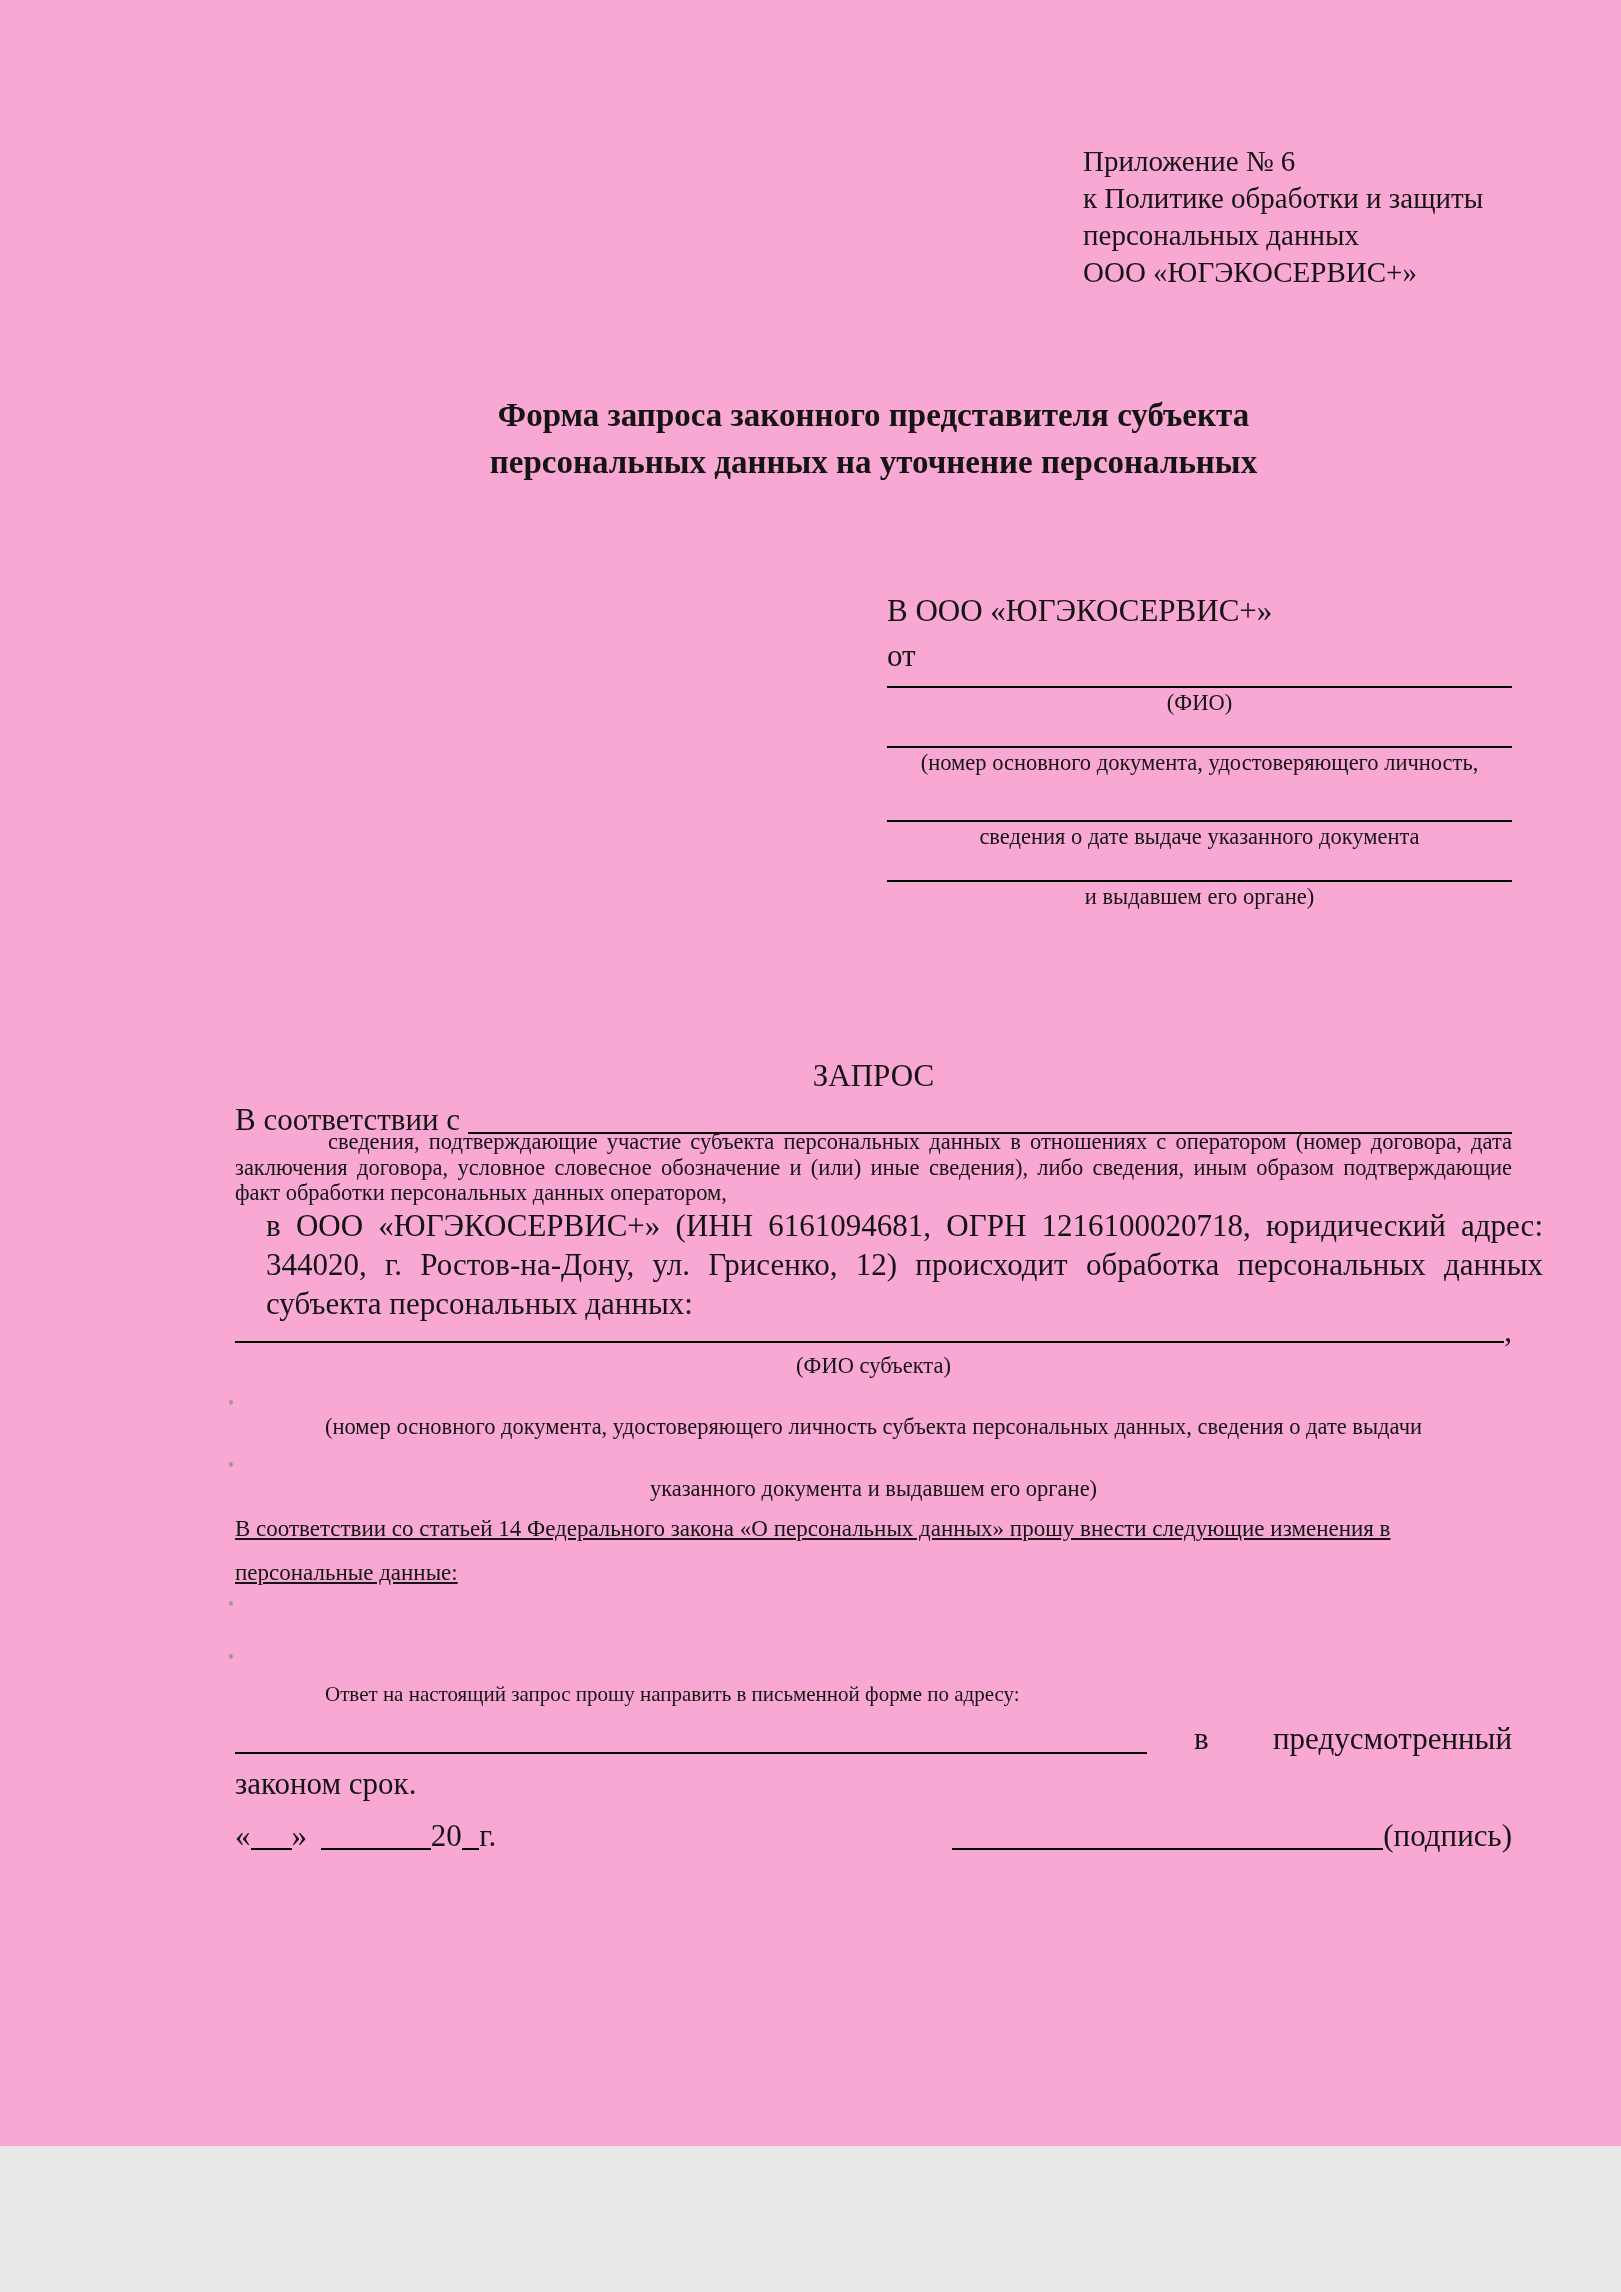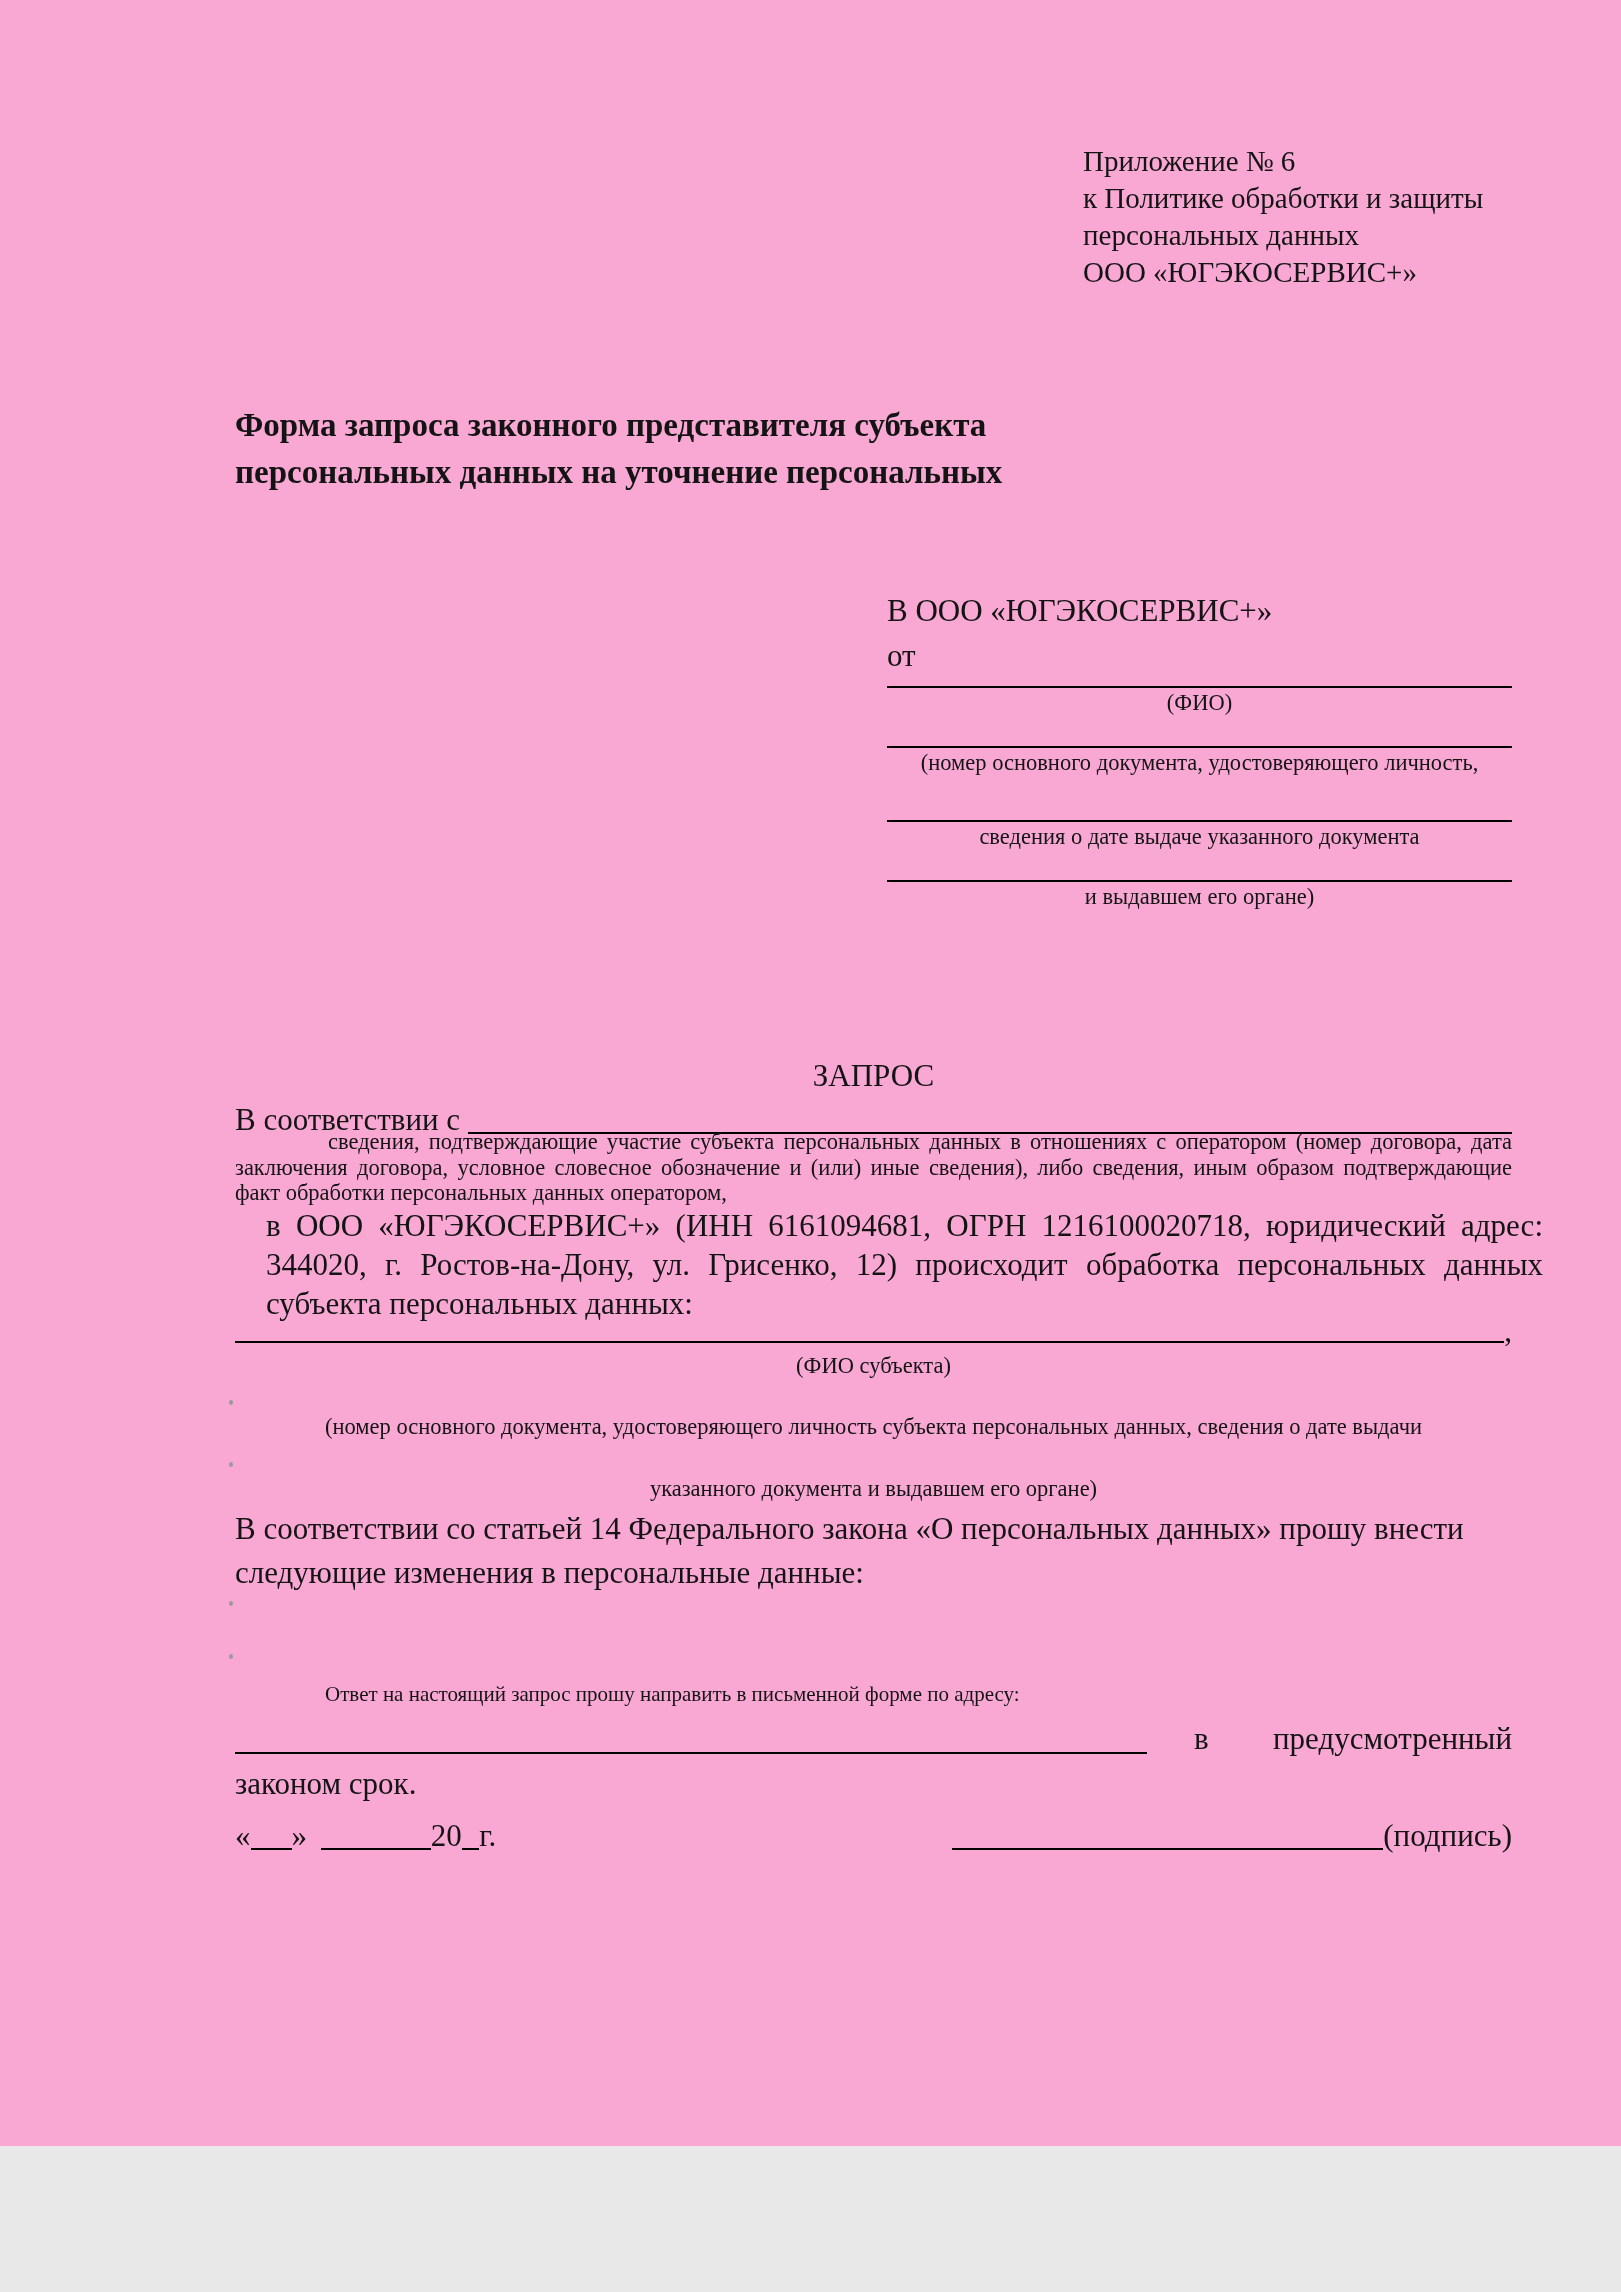--- a/index.html
+++ b/index.html
@@ -13,21 +13,21 @@
     overflow:hidden;
   }
   .abs{position:absolute;}
   .small-text{font-size:22.5px;line-height:25.5px;}
   .center{text-align:center;}
 
   
   .appendix{left:1083px;top:143px;width:436px;font-size:29px;line-height:37px;}
 
   
-  .doc-title{left:235px;top:392px;width:1277px;font-size:33px;line-height:47px;font-weight:bold;text-align:left;margin-top:10px;}
+  .doc-title{left:235px;top:392px;width:1277px;font-size:33px;line-height:47px;font-weight:bold;text-align:center;}
 
   
   .addressee{left:887px;top:588px;width:625px;}
   .addressee .line{font-size:31px;line-height:45px;}
   .field-line{border-bottom:2.9px solid #000;}
   .fl-1{height:7.8px;}
   .fl-2{height:29px;}
   .fl-3{height:43px;}
   .fl-4{height:29px;}
   .field-caption{font-size:22.5px;line-height:29px;text-align:center;}
@@ -39,21 +39,21 @@
   .fill-line{flex:1;border-bottom:2.9px solid #000;margin-bottom:6.9px;margin-left:7.8px;}
   .footnote{left:235px;top:1129px;width:1277px;text-indent:93px;text-align:justify;}
   .operator-par{left:235px;top:1206px;width:1277px;font-size:31px;line-height:39px;text-align:justify;margin-left:31px;}
 
   .fio-row{left:235px;top:1311px;width:1277px;display:flex;align-items:flex-end;font-size:31px;line-height:39px;}
   .fio-row .fill-line{margin-left:0;}
   .fio-caption{left:235px;top:1353px;width:1277px;}
   .doc-cap-1{left:235px;top:1414px;width:1277px;}
   .doc-cap-2{left:235px;top:1476px;width:1277px;}
 
-  .statement{left:235px;top:1507px;width:1277px;font-size:31px;line-height:44px;}
+  .statement{left:235px;top:1507px;width:1277px;font-size:23px;line-height:44px;text-decoration:underline;}
 
   .stray-dot{width:3.9px;height:4.9px;background:#9a9a9a;border-radius:50%;}
 
   .answer-par{left:235px;top:1672px;width:1277px;text-indent:90px;font-size:21px;line-height:45px;}
   .address-row{left:235px;top:1717px;width:1277px;display:flex;align-items:flex-end;font-size:31px;line-height:43px;}
   .address-row .addr-line{width:912px;border-bottom:2.9px solid #000;margin-bottom:5.9px;}
   .address-row .in-word{margin-left:47px;}
   .address-row .term-word{margin-left:auto;}
   .zakonom{left:235px;top:1762px;width:1277px;font-size:31px;line-height:43px;}
 

